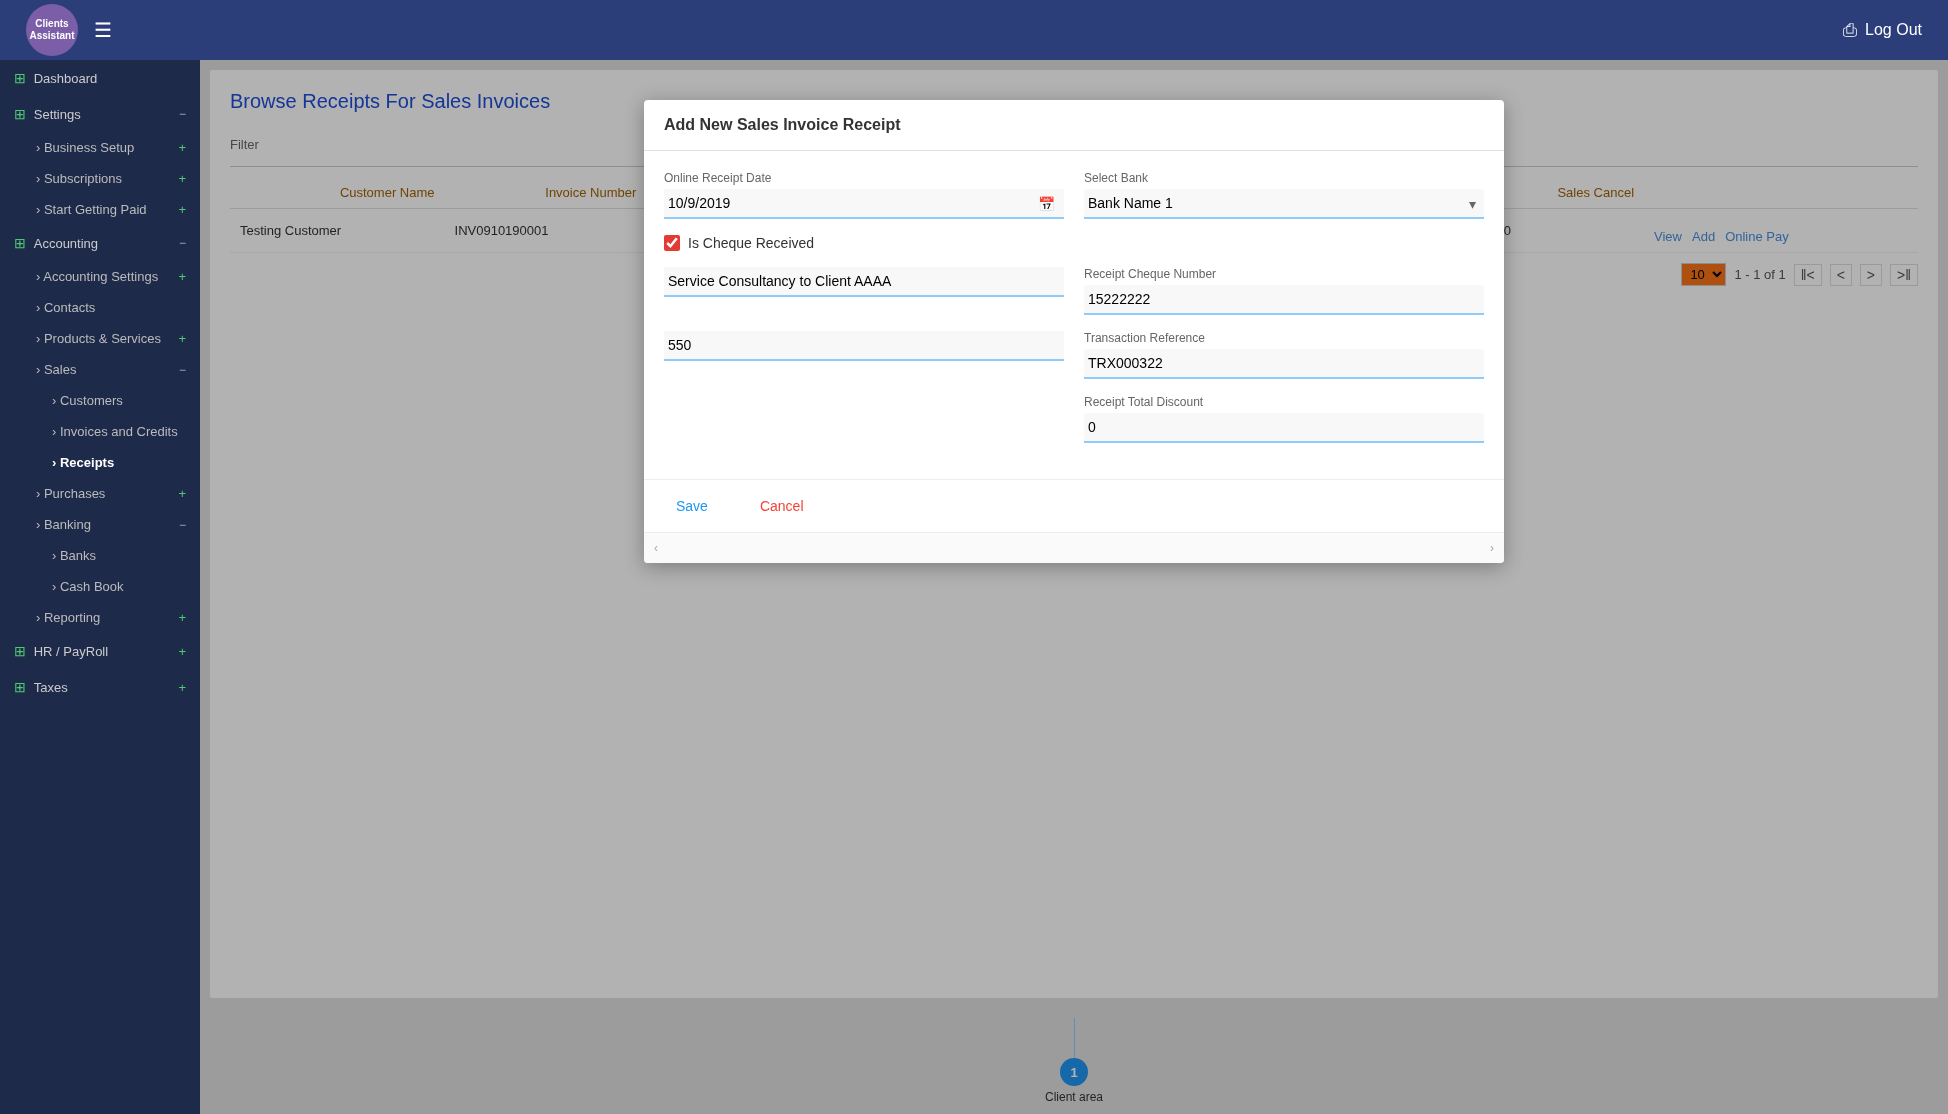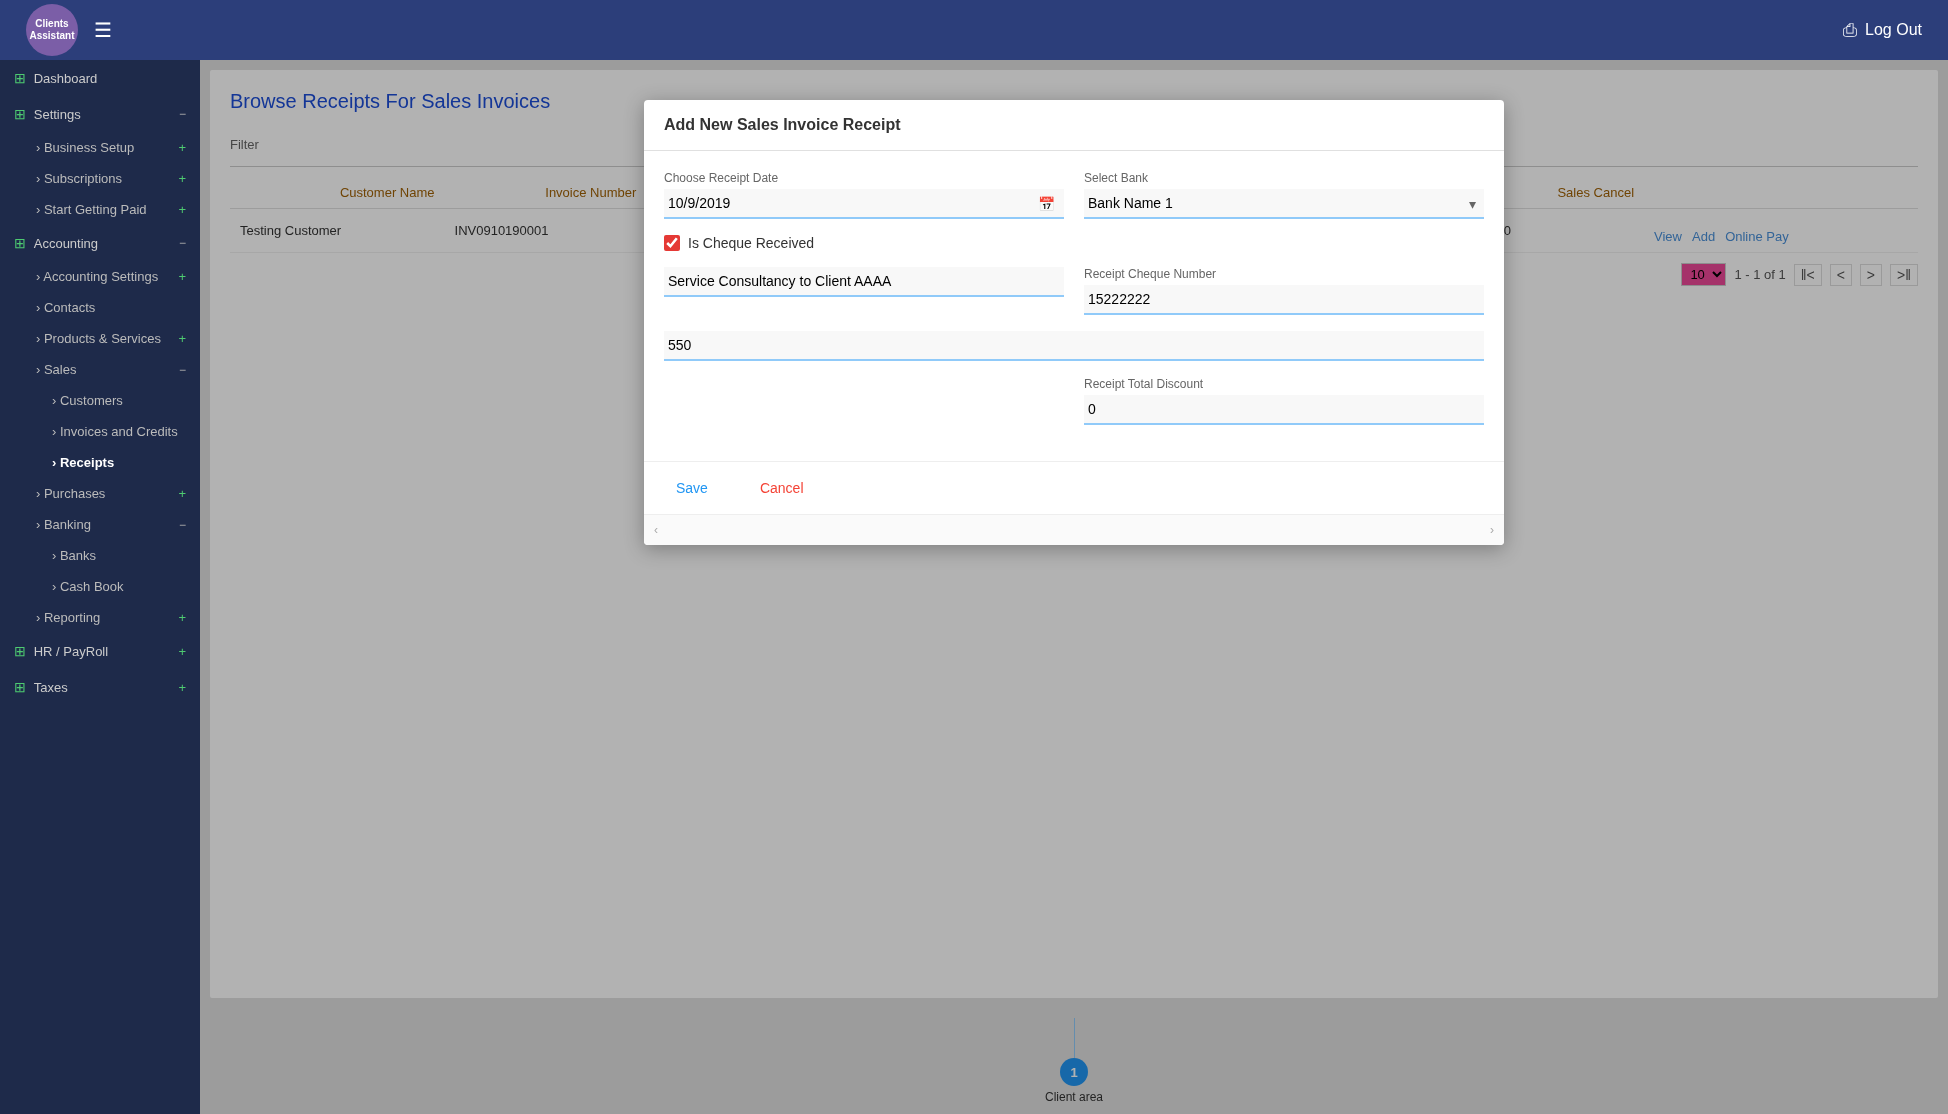--- a/index.html
+++ b/index.html
@@ -109,21 +109,21 @@
     .data-table td { padding: 8px 10px; color: #333; border-bottom: 1px solid #f0f0f0; }
     .action-links { color: #4a90d9; display: flex; gap: 10px; }
     .action-link { color: #4a90d9; cursor: pointer; text-decoration: none; margin-top: 12px; }
 
     
     .pagination-row {
       display: flex; align-items: center; justify-content: flex-end;
       padding: 10px 0; gap: 8px; font-size: 13px; color: #555;
     }
     .pagination-select {
-      border: 1px solid #ccc; padding: 2px 4px; font-size: 13px; background: #ec4899;
+      border: 1px solid #ccc; padding: 2px 4px; font-size: 13px; background: #f97316;
     }
     .pagination-btn { cursor: pointer; color: #555; font-size: 14px; padding: 2px 6px; border: 1px solid #ddd; background: white; }
 
     
     .modal-overlay {
       position: absolute;
       top: 0; left: 0; right: 0; bottom: 0;
       background: rgba(0,0,0,0.3);
       display: flex;
       align-items: flex-start;
@@ -364,21 +364,21 @@
       </div>
     </div>
 
     <div class="modal-overlay">
       <div class="modal">
         <div class="modal-header">Add New Sales Invoice Receipt</div>
         <div class="modal-body">
 
           <div class="modal-row">
             <div class="modal-col">
-              <label class="form-label">Choose Receipt Date</label>
+              <label class="form-label">Online Receipt Date</label>
               <div style="position:relative;">
                 <input type="text" class="form-input" value="10/9/2019" style="padding-right: 30px;">
                 <span style="position:absolute;right:8px;top:50%;transform:translateY(-50%);color:#888;cursor:pointer;">📅</span>
               </div>
             </div>
             <div class="modal-col">
               <label class="form-label">Select Bank</label>
               <div class="select-wrapper">
                 <select class="form-select">
                   <option>Bank Name 1</option>
@@ -399,20 +399,24 @@
             <div class="modal-col">
               <label class="form-label">Receipt Cheque Number</label>
               <input type="text" class="form-input" value="15222222" style="">
             </div>
           </div>
 
           <div class="modal-row">
             <div class="modal-col">
               <input type="text" class="form-input" value="550" style="">
             </div>
+            <div class="modal-col">
+              <label class="form-label">Transaction Reference</label>
+              <input type="text" class="form-input" value="TRX000322" style="">
+            </div>
           </div>
 
           <div class="modal-row">
             <div class="modal-col"></div>
             <div class="modal-col">
               <label class="form-label">Receipt Total Discount</label>
               <input type="text" class="form-input" value="0" style="">
             </div>
           </div>
 

